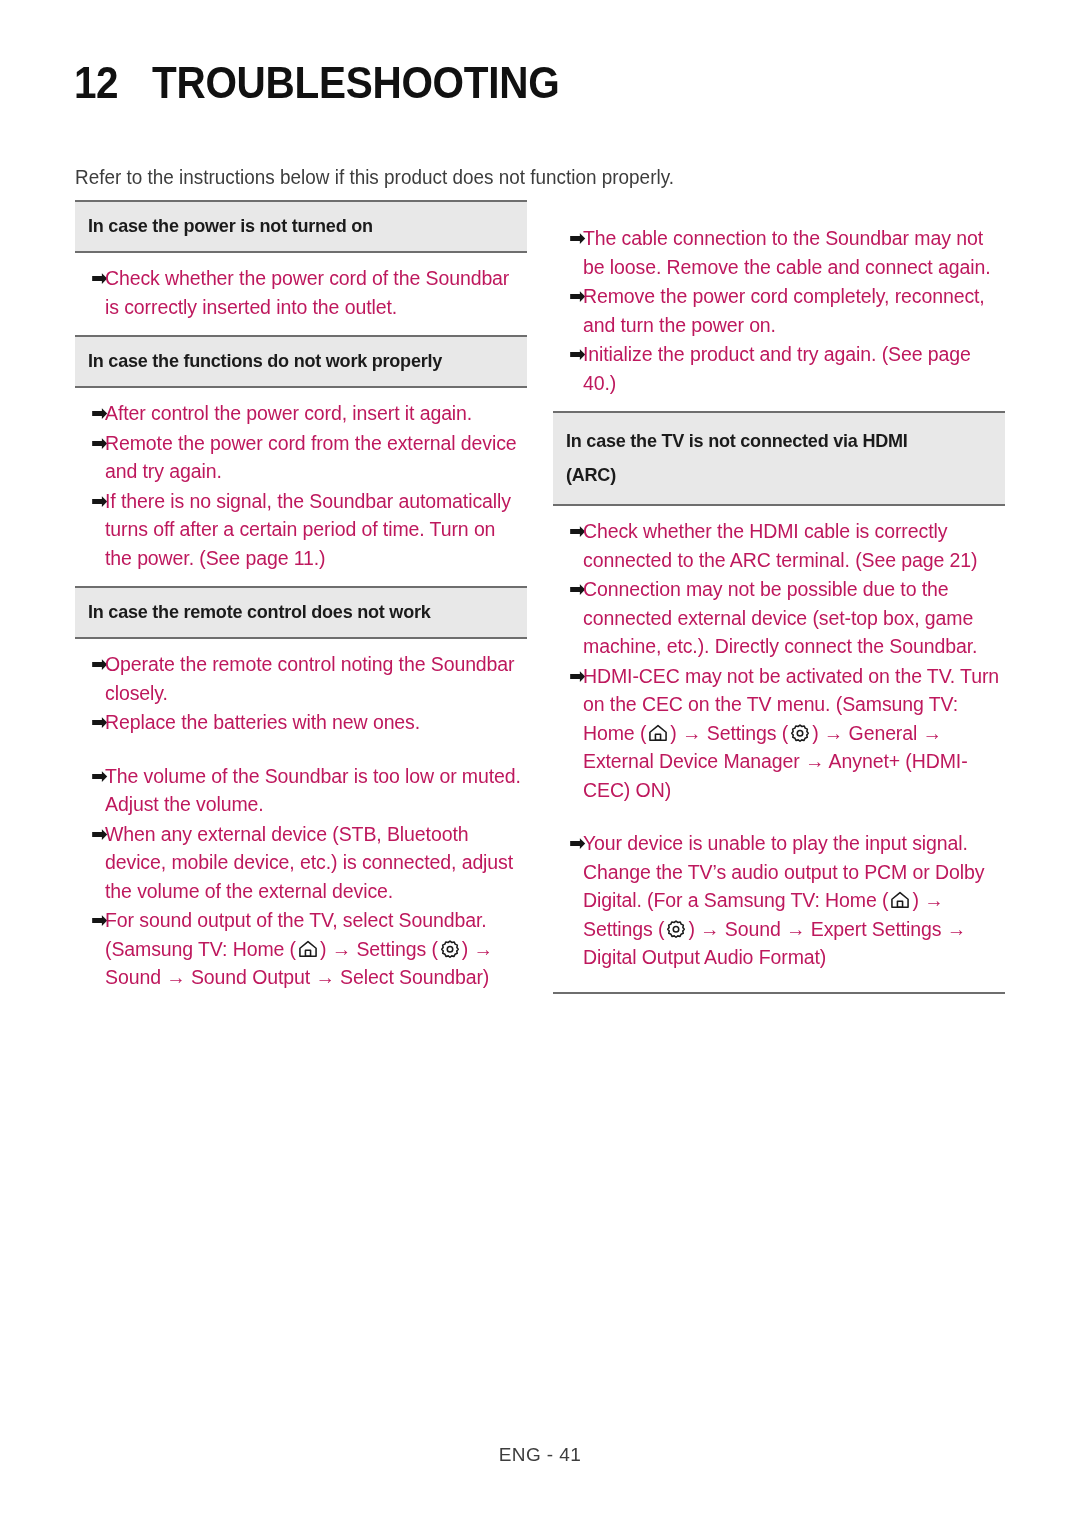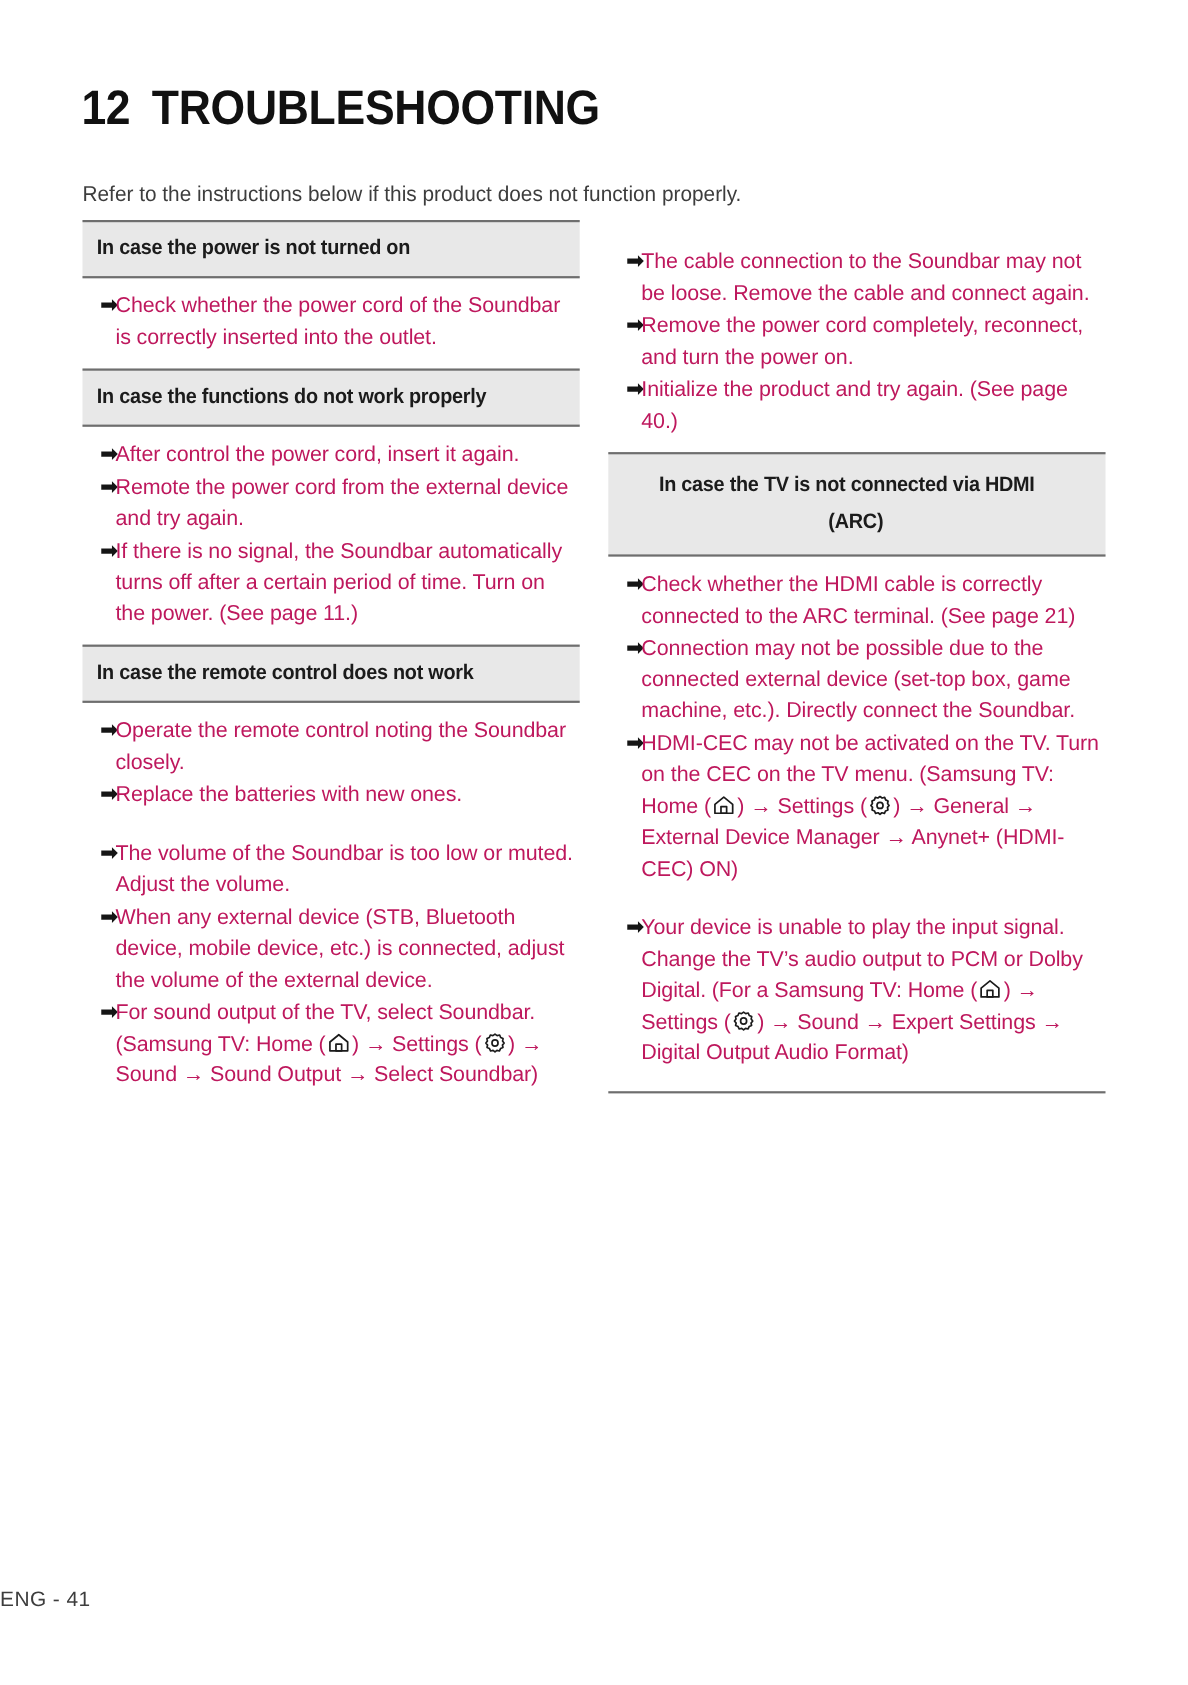--- a/index.html
+++ b/index.html
@@ -20,24 +20,24 @@
     position: absolute;
     left: 0; top: 0;
     width: 1080px;
     height: 1532px;
   }
 
   
   .title-row {
     position: absolute;
     left: 74px;
-    top: 74px;
+    top: 58px;
     display: flex;
     align-items: baseline;
-    gap: 16px;
+    gap: 30px;
   }
   .title-num {
     font-size: 44px;
     font-weight: 700;
     letter-spacing: -0.5px;
     color: #111111;
     font-family: "Liberation Sans Narrow", "Liberation Sans", sans-serif;
     transform: scaleX(0.92);
     transform-origin: left bottom;
   }
@@ -83,21 +83,20 @@
     font-weight: 700;
     color: #1b1b1b;
     line-height: 30px;
     letter-spacing: -0.25px;
     box-sizing: border-box;
   }
   .sec-head.two-line {
     line-height: 34px;
     padding-top: 11px;
     padding-bottom: 12px;
-    text-align: center;
   }
   .sec-head span {
     display: inline-block;
     transform: scaleX(0.95);
     transform-origin: left center;
   }
 
   
   .bullets {
     padding: 11px 0 13px 0;
@@ -144,21 +143,21 @@
     margin: 0 1px;
   }
   .ico svg { display: block; width: 22px; height: 22px; }
 
   
   .footer {
     position: absolute;
     left: 0;
     top: 1444px;
     width: 1080px;
-    text-align: left;
+    text-align: center;
     font-size: 19px;
     color: #3d3d3d;
     letter-spacing: 0.4px;
   }
 </style>
 </head>
 <body>
 
 <div class="page">
 

